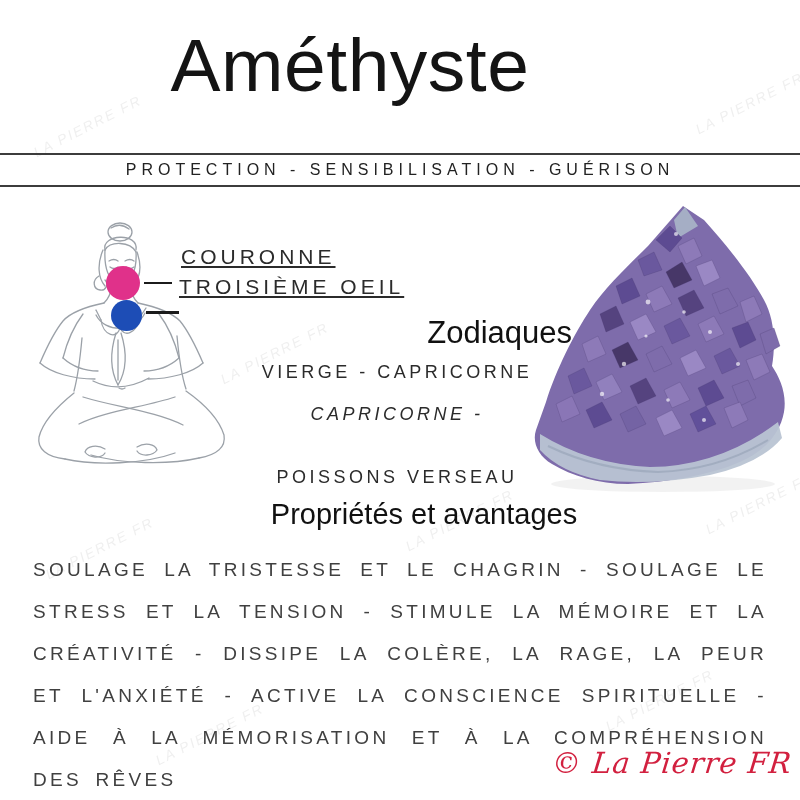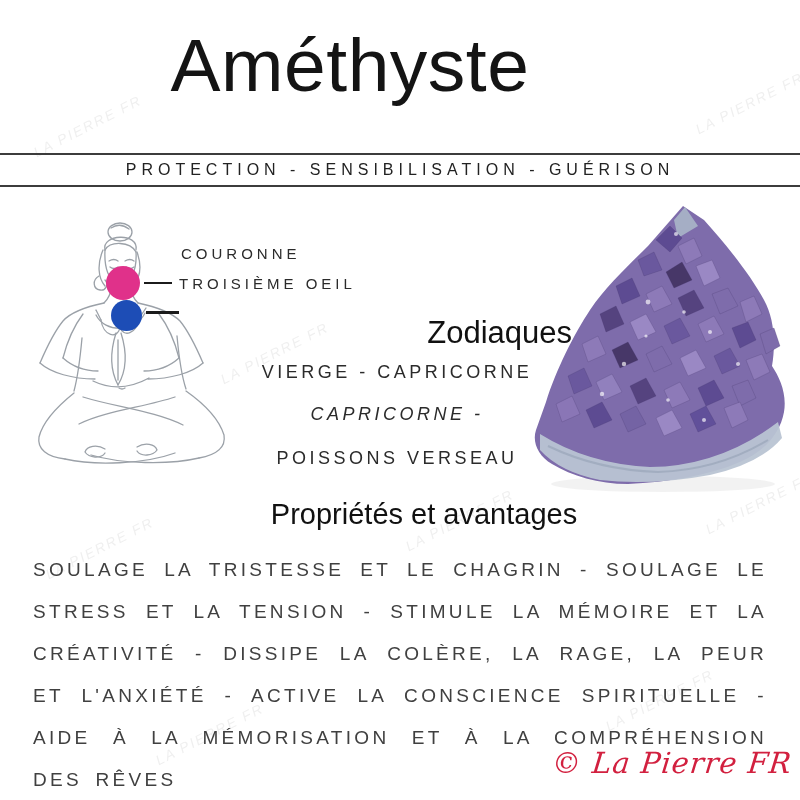--- a/index.html
+++ b/index.html
@@ -27,29 +27,29 @@
     font-size:16px;font-weight:500;letter-spacing:5px;color:#222;
   }
   .chakras-heading{left:66px;top:190px;font-size:25px;font-weight:700;color:#111;}
   
   .dot{border-radius:50%;}
   .dot.crown{left:106px;top:266px;width:34px;height:34px;background:#e0318a;}
   .dot.third-eye{left:111px;top:300px;width:31px;height:31px;background:#1d4db6;}
   .pointer{background:#1b1b1b;}
   .pointer.p1{left:144px;top:282px;width:28px;height:2px;}
   .pointer.p2{left:146px;top:311px;width:33px;height:3px;}
-  .chakra-label{font-size:15px;letter-spacing:4px;color:#2b2b2b;white-space:nowrap;}
+  .chakra-label{font-size:21px;letter-spacing:4px;color:#2b2b2b;white-space:nowrap;text-decoration:underline;}
   .chakra-label.l1{left:181px;top:245px;}
   .chakra-label.l2{left:179px;top:275px;}
   
   .zodiac-heading{left:222px;top:315px;width:350px;text-align:right;font-size:31px;font-weight:500;color:#111;}
   .zl{left:222px;width:350px;text-align:center;font-size:18px;letter-spacing:3.5px;color:#2b2b2b;white-space:nowrap;}
   .zl.z0{top:362px;}
   .zl.z1{top:404px;font-style:italic;}
-  .zl.z2{top:448px;}
+  .zl.z2{top:467px;}
   
   .props-heading{left:0;top:498px;width:800px;text-align:center;font-size:29px;font-weight:500;color:#111;padding-left:24px;}
   .props-text{
     left:33px;top:549px;width:734px;
     font-size:19px;letter-spacing:3.3px;word-spacing:5px;line-height:42px;
     text-align:justify;color:#404040;
   }
   
   .signature{
     right:8px;top:746px;width:300px;text-align:right;

